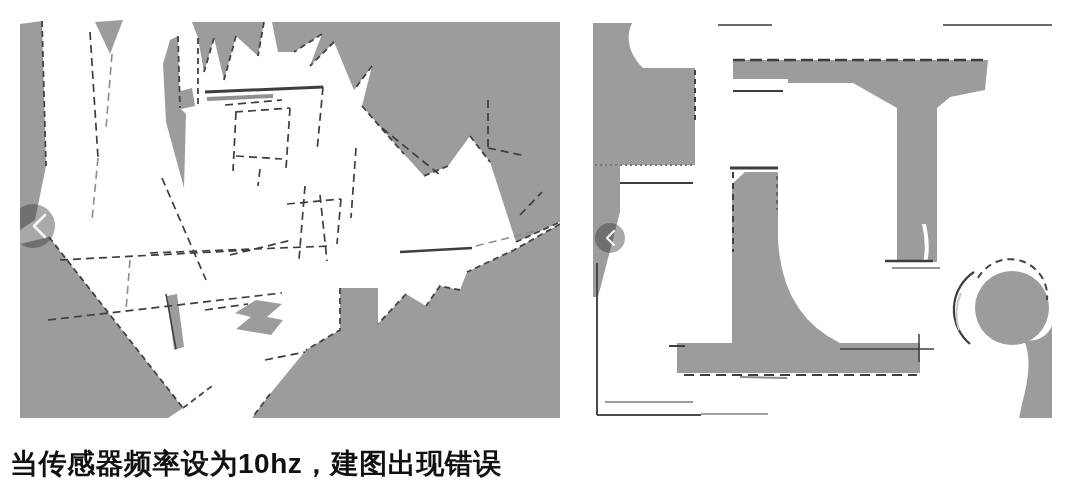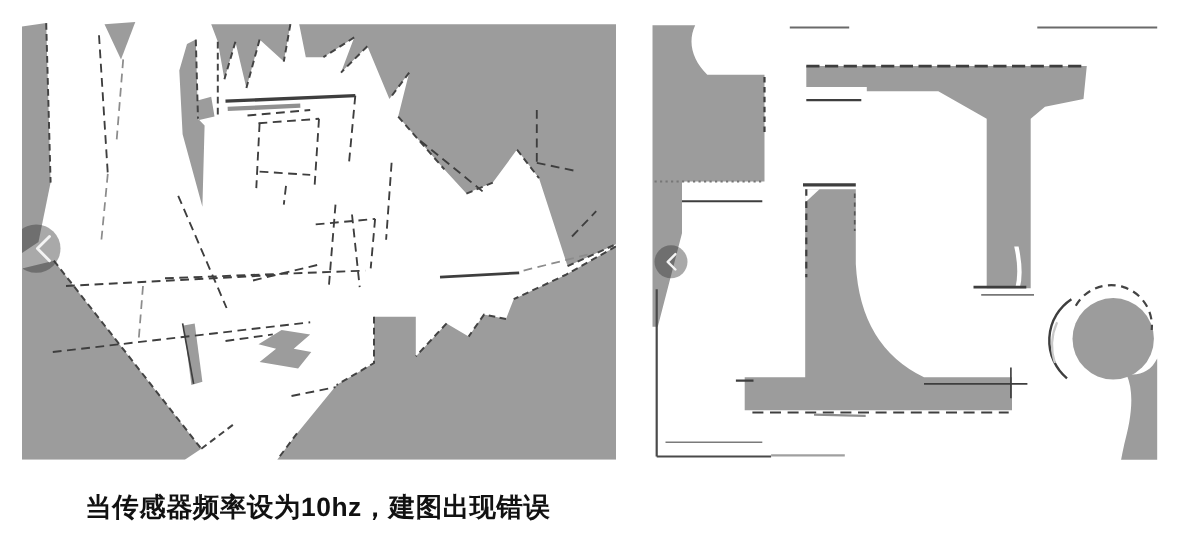--- a/index.html
+++ b/index.html
@@ -2,21 +2,21 @@
 <html><head>
 <meta charset="utf-8">
 <style>
   html,body{margin:0;padding:0;background:#ffffff;}
   .stage{position:relative;width:1080px;height:500px;background:#ffffff;overflow:hidden;
          font-family:"Liberation Sans",sans-serif;}
   figure{margin:0;padding:0;position:absolute;}
   .fig-left{left:20px;top:10px;width:540px;height:408px;}
   .fig-right{left:593px;top:10px;width:462px;height:408px;}
   svg{display:block;}
-  .caption{position:absolute;top:445px;text-align:center;font-weight:700;font-size:24px;
+  .caption{position:absolute;top:445px;text-align:left;font-weight:700;font-size:28px;
            color:#111111;letter-spacing:0.5px;white-space:nowrap;}
   .cap-left{left:10px;width:558px;}
   .cap-right{left:570px;width:500px;}
   
   .g{fill:#9c9c9c;}            
   .w{fill:#ffffff;}            
   .edge{stroke:#434343;stroke-width:1.8;fill:none;stroke-dasharray:6 4;}
   .wall{stroke:#3e3e3e;stroke-width:1.7;fill:none;stroke-dasharray:8 5;}
   .wall-solid{stroke:#3e3e3e;fill:none;}
   .wall-light{stroke:#8c8c8c;stroke-width:1.6;fill:none;stroke-dasharray:8 5;}

